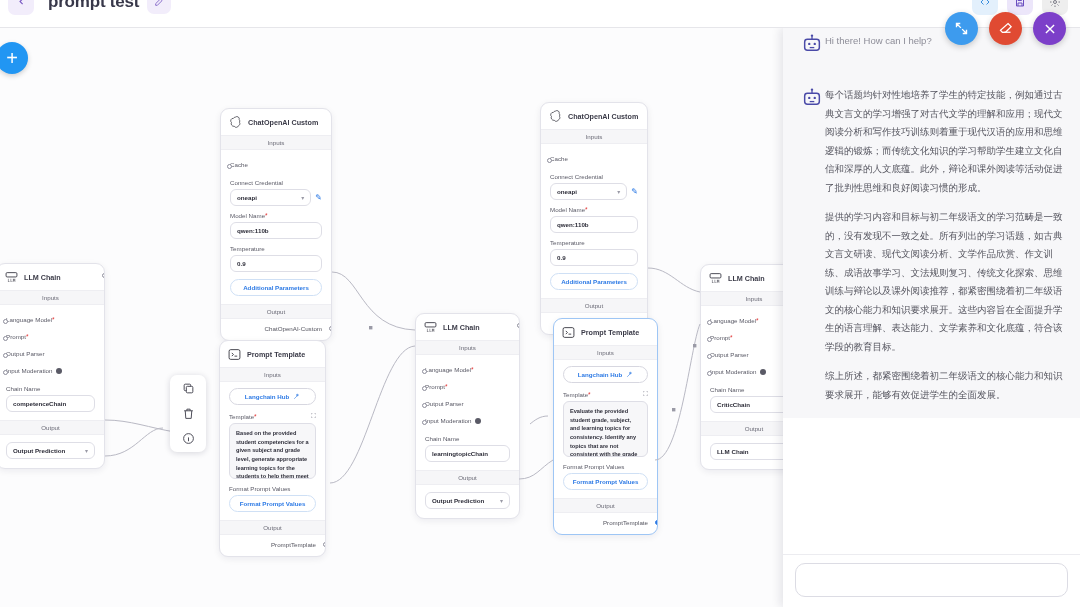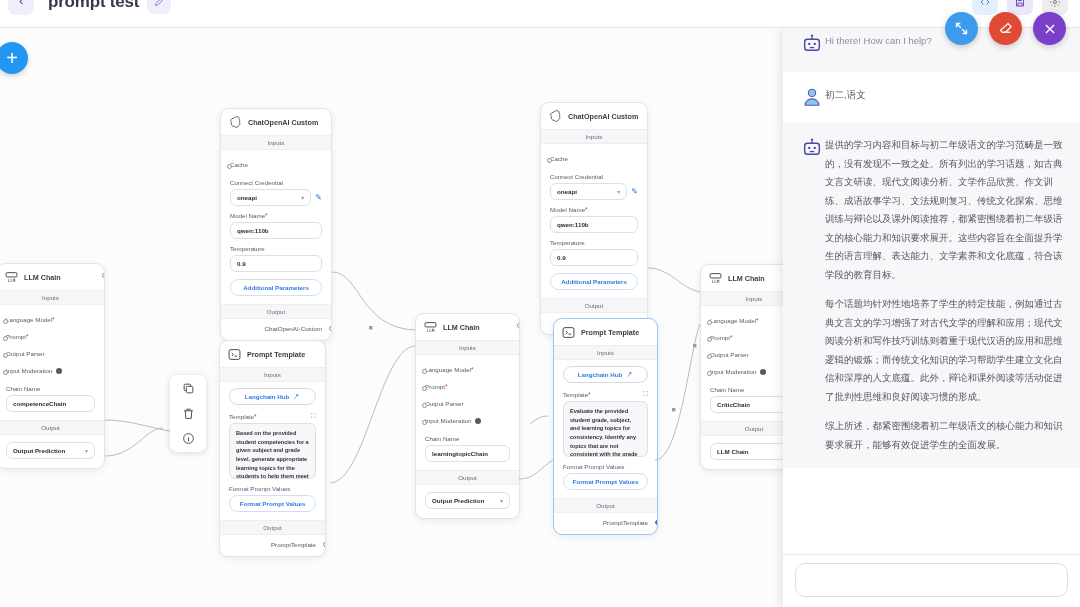--- a/index.html
+++ b/index.html
@@ -458,42 +458,33 @@
             <circle cx="15" cy="13" r="1.3" fill="#4a4aa8"></circle>
           <path d="M9.5 17h5" stroke="#4a4aa8" stroke-width="1.4"></path>
           <path d="M12 8V5" stroke="#4a4aa8" stroke-width="1.4"></path>
             <circle cx="12" cy="4" r="1.3" fill="#4a4aa8"></circle>
         </svg>
         <div class="msg-body greeting">
           <p>Hi there! How can I help?</p>
         </div>
       </div>
 
-      <div class="chat-msg user">
-        <svg class="avatar" viewBox="0 0 24 24">
-          <circle cx="12" cy="7.5" r="4" fill="#8fc4ee" stroke="#5a5ab0" stroke-width="1.2"></circle>
-          <path d="M4.5 21c0-4.2 3.4-7 7.5-7s7.5 2.8 7.5 7z" fill="#8fc4ee" stroke="#5a5ab0" stroke-width="1.2"></path>
-        </svg>
-        <div class="msg-body">
-          <p>初二,语文</p>
-        </div>
-      </div>
 
       <div class="chat-msg bot">
         <svg class="avatar" viewBox="0 0 24 24">
           <rect x="4" y="8" width="16" height="12" rx="3" fill="none" stroke="#4a4aa8" stroke-width="1.6"></rect>
           <circle cx="9" cy="13" r="1.3" fill="#4a4aa8"></circle>
             <circle cx="15" cy="13" r="1.3" fill="#4a4aa8"></circle>
           <path d="M9.5 17h5" stroke="#4a4aa8" stroke-width="1.4"></path>
           <path d="M12 8V5" stroke="#4a4aa8" stroke-width="1.4"></path>
             <circle cx="12" cy="4" r="1.3" fill="#4a4aa8"></circle>
         </svg>
         <div class="msg-body">
+          <p>每个话题均针对性地培养了学生的特定技能，例如通过古典文言文的学习增强了对古代文学的理解和应用；现代文阅读分析和写作技巧训练则着重于现代汉语的应用和思维逻辑的锻炼；而传统文化知识的学习帮助学生建立文化自信和深厚的人文底蕴。此外，辩论和课外阅读等活动促进了批判性思维和良好阅读习惯的形成。</p>
           <p>提供的学习内容和目标与初二年级语文的学习范畴是一致的，没有发现不一致之处。所有列出的学习话题，如古典文言文研读、现代文阅读分析、文学作品欣赏、作文训练、成语故事学习、文法规则复习、传统文化探索、思维训练与辩论以及课外阅读推荐，都紧密围绕着初二年级语文的核心能力和知识要求展开。这些内容旨在全面提升学生的语言理解、表达能力、文学素养和文化底蕴，符合该学段的教育目标。</p>
-          <p>每个话题均针对性地培养了学生的特定技能，例如通过古典文言文的学习增强了对古代文学的理解和应用；现代文阅读分析和写作技巧训练则着重于现代汉语的应用和思维逻辑的锻炼；而传统文化知识的学习帮助学生建立文化自信和深厚的人文底蕴。此外，辩论和课外阅读等活动促进了批判性思维和良好阅读习惯的形成。</p>
           <p>综上所述，都紧密围绕着初二年级语文的核心能力和知识要求展开，能够有效促进学生的全面发展。</p>
         </div>
       </div>
 
     </div>
     <div class="chat-input-wrap">
       <div class="chat-input"></div>
     </div>
   </div>
 

